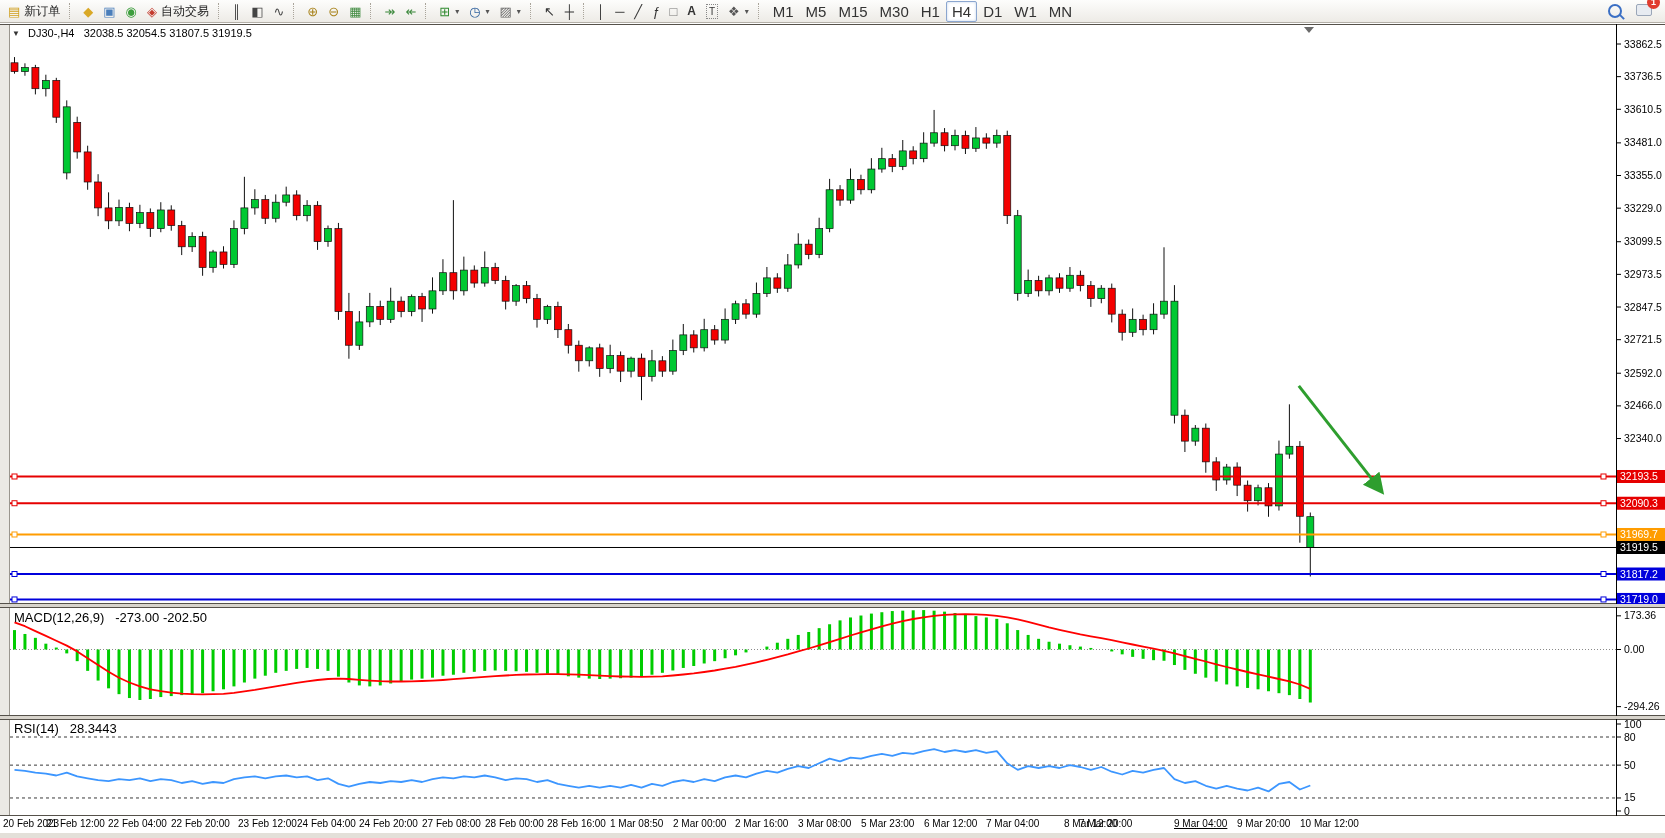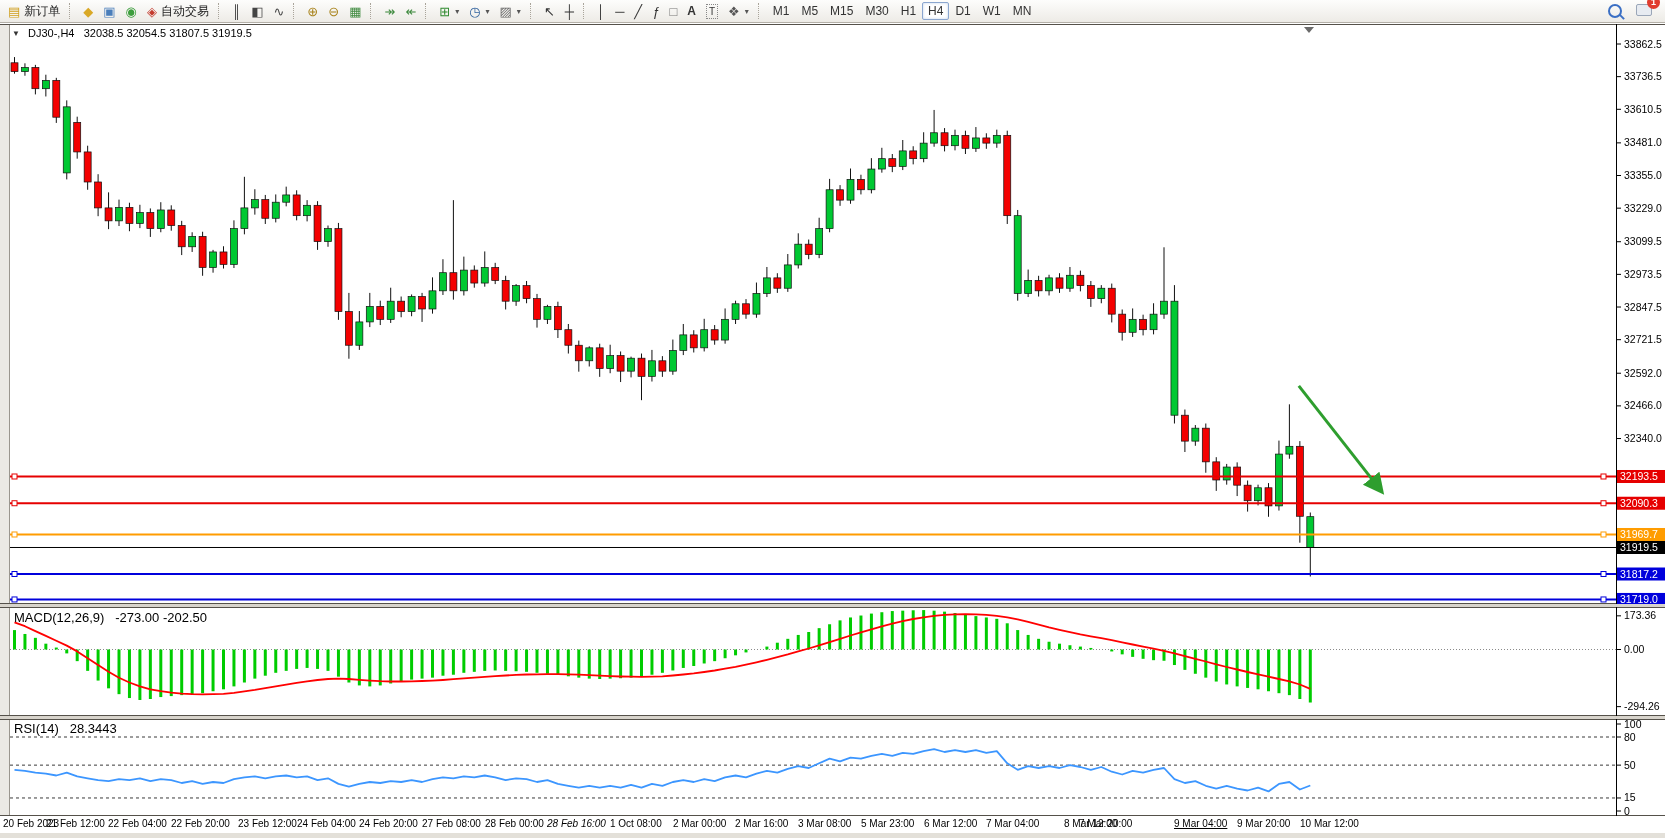--- a/index.html
+++ b/index.html
@@ -8,21 +8,21 @@
   svg text{font-family:"Liberation Sans",sans-serif}
 
   
   .toolbar{position:absolute;top:0;left:0;width:1665px;height:23px;
     background:linear-gradient(#fdfdfc,#edebe6);border-bottom:1px solid #b4b0a8;
     display:flex;align-items:center;padding:4px 3px;box-sizing:border-box;z-index:5}
   .tbtn{height:20px;display:flex;align-items:center;gap:4px;padding:0 4px;
     border:1px solid transparent;border-radius:2px;font-size:12px;color:#222;cursor:default;white-space:nowrap}
   .tsep{width:4px;height:16px;border-left:1px dotted #a9a49a;margin:0 4px}
   .dd{font-size:8px;color:#555;margin-left:1px}
-  .tf{font-size:12px;color:#333;padding:1px 5px;border:1px solid transparent;border-radius:2px}
+  .tf{font-size:15px;color:#333;padding:1px 5px;border:1px solid transparent;border-radius:2px}
   .tf.active{background:#fff;border-color:#8ba6cf;box-shadow:inset 0 0 3px #c4d4ea}
   .tright{margin-left:auto;display:flex;align-items:center;gap:14px;padding-right:10px}
 
   .ico{font-size:13px;line-height:13px;display:inline-block}
   .i-neworder::before{content:"▤";color:#cf9f1e}
   .i-meta::before{content:"◆";color:#d9a826}
   .i-term::before{content:"▣";color:#4a7ebb}
   .i-signal::before{content:"◉";color:#3d9e3d}
   .i-auto::before{content:"◈";color:#c43b2e}
   .i-bars::before{content:"║";color:#444}
@@ -689,22 +689,22 @@
 <div id="time-axis">
     <span style="left: 3px;">20 Feb 2023</span>
     <span style="left: 46px;">21 Feb 12:00</span>
     <span style="left: 108px;">22 Feb 04:00</span>
     <span style="left: 171px;">22 Feb 20:00</span>
     <span style="left: 238px;">23 Feb 12:00</span>
     <span style="left: 297px;">24 Feb 04:00</span>
     <span style="left: 359px;">24 Feb 20:00</span>
     <span style="left: 422px;">27 Feb 08:00</span>
     <span style="left: 485px;">28 Feb 00:00</span>
-    <span style="left: 547px; font-style: italic;">28 Feb 16:00</span>
-    <span style="left: 610px;">1 Oct 08:00</span>
+    <span style="left: 547px;">28 Feb 16:00</span>
+    <span style="left: 610px;">1 Mar 08:50</span>
     <span style="left: 673px;">2 Mar 00:00</span>
     <span style="left: 735px;">2 Mar 16:00</span>
     <span style="left: 798px;">3 Mar 08:00</span>
     <span style="left: 861px;">5 Mar 23:00</span>
     <span style="left: 924px;">6 Mar 12:00</span>
     <span style="left: 986px;">7 Mar 04:00</span>
     <span style="left: 1079px;">7 Mar 20:00</span>
     <span style="left: 1064px;">8 Mar 12:00</span>
     <span style="left: 1174px; text-decoration: underline;">9 Mar 04:00</span>
     <span style="left: 1237px;">9 Mar 20:00</span>

